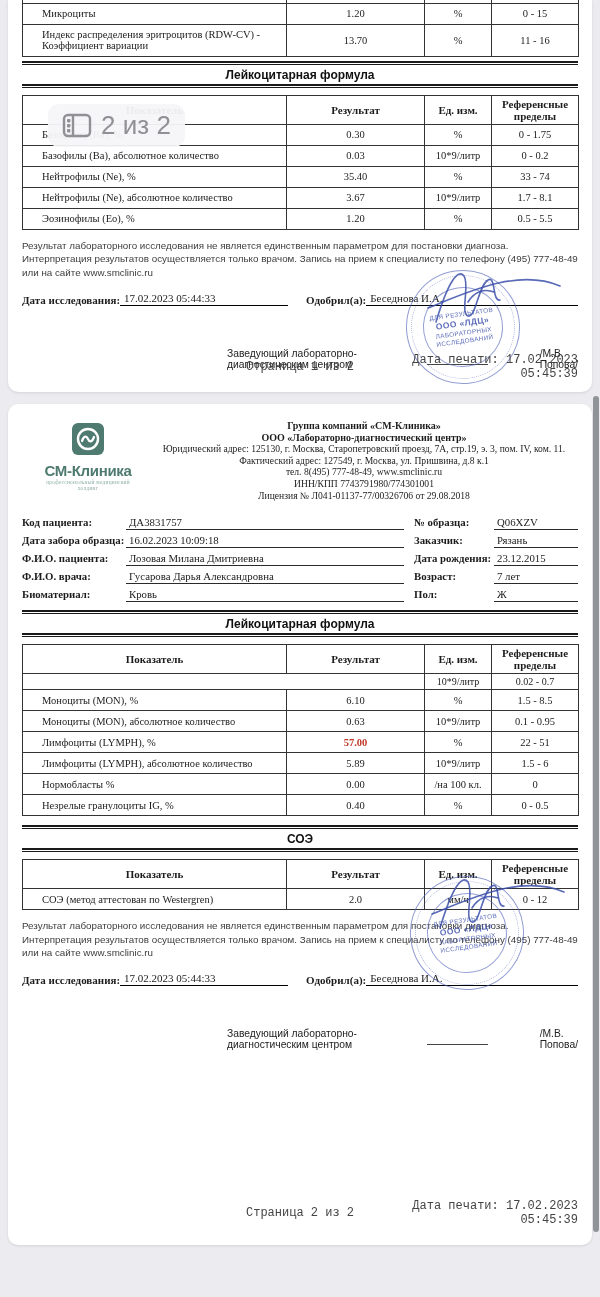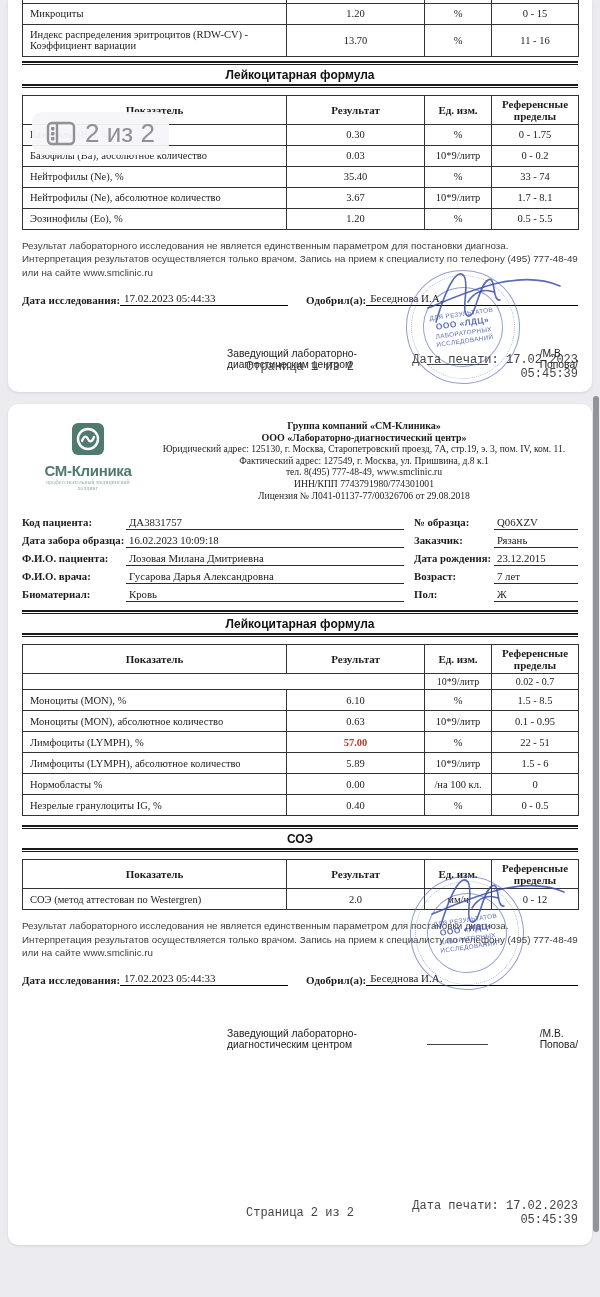--- a/index.html
+++ b/index.html
@@ -15,21 +15,21 @@
            padding:16px 14px 0 14px; }
 
   
   table.rt { border-collapse:collapse; width:556px; table-layout:fixed;
              font-size:10.5px; }
   table.rt col.c1{width:264px} table.rt col.c2{width:138px}
   table.rt col.c3{width:67px}  table.rt col.c4{width:87px}
   table.rt td, table.rt th { border:1px solid #333; height:21px; padding:2px 4px;
              overflow:hidden; }
   table.rt th { font-size:11px; font-weight:bold; text-align:center; }
-  table.rt td.nm { text-align:left; padding-left:7px; }
+  table.rt td.nm { text-align:left; padding-left:19px; }
   table.rt td.rs, table.rt td.un, table.rt td.rg { text-align:center; }
   table.rt tr.clipped td { height:4px; border-top:none; padding:0; }
   table.rt tr.twoline td { height:32px; }
   table.rt tr.cont td { height:16px; font-size:10px; }
   td.flag-high { color:#c0392b; font-weight:bold; }
 
   
   .sec { margin-top:4px; }
   .sec-rule { height:4px; border-top:2px solid #1a1a1a; border-bottom:1px solid #1a1a1a; }
   .sec-title { text-align:center; font-family:"Liberation Sans", sans-serif;
@@ -86,25 +86,25 @@
   .p-left { display:flex; width:382px; }
   .p-right { display:flex; flex:1; }
   .p-lbl { font-weight:bold; white-space:nowrap; }
   .p-lbl-l { width:104px; }
   .p-lbl-r { width:80px; }
   .p-val { flex:1; border-bottom:1px solid #2a2a2a; padding:0 3px 1px 3px;
            white-space:nowrap; overflow:hidden; }
   .p-right { margin-left:10px; }
 
   
-  .page-badge { position:absolute; left:32px; top:104px; width:137px; height:43px;
+  .page-badge { position:absolute; left:48px; top:104px; width:137px; height:43px;
                 background:rgba(246,246,248,.95); border-radius:11px;
                 display:flex; align-items:center; justify-content:center; gap:9px;
                 font-family:"Liberation Sans", sans-serif; font-size:26px;
-                color:#909095; z-index:30;margin-top:8px; }
+                color:#909095; z-index:30; }
 
   
   .scrollbar-thumb { position:absolute; right:1px; top:396px; width:6px; height:836px;
                 background:#909398; border-radius:3px; z-index:40; }
 </style>
 </head>
 <body>
 
 <div class="viewport">
 

